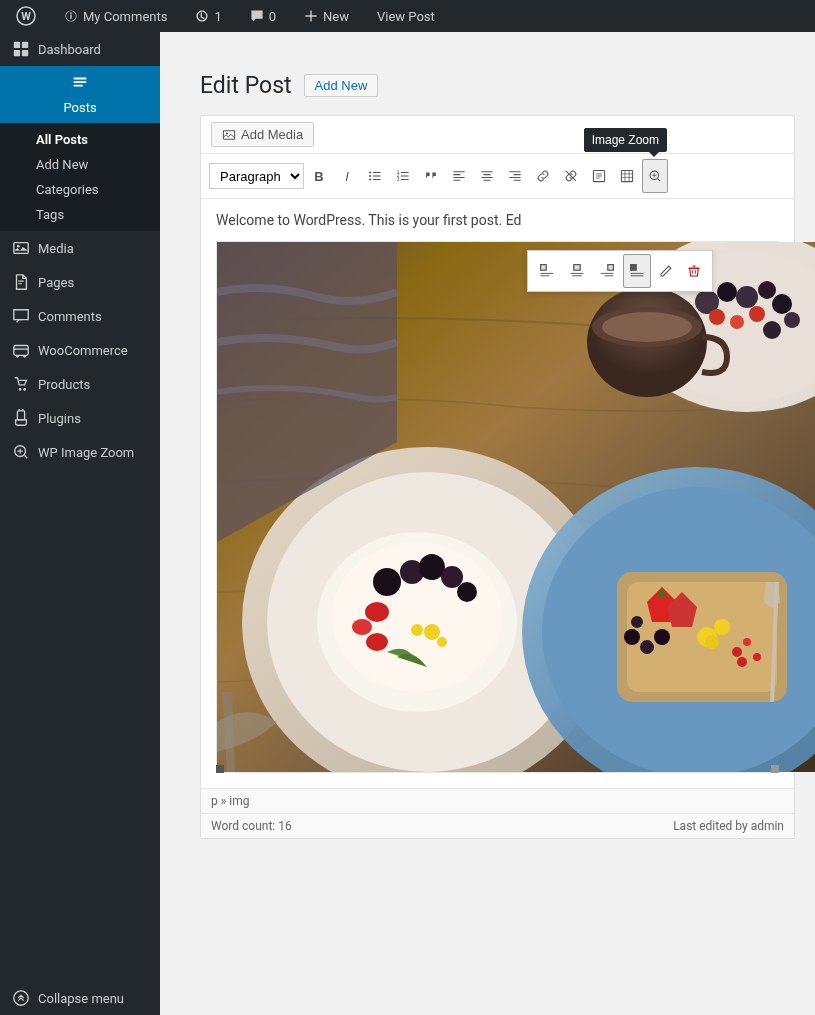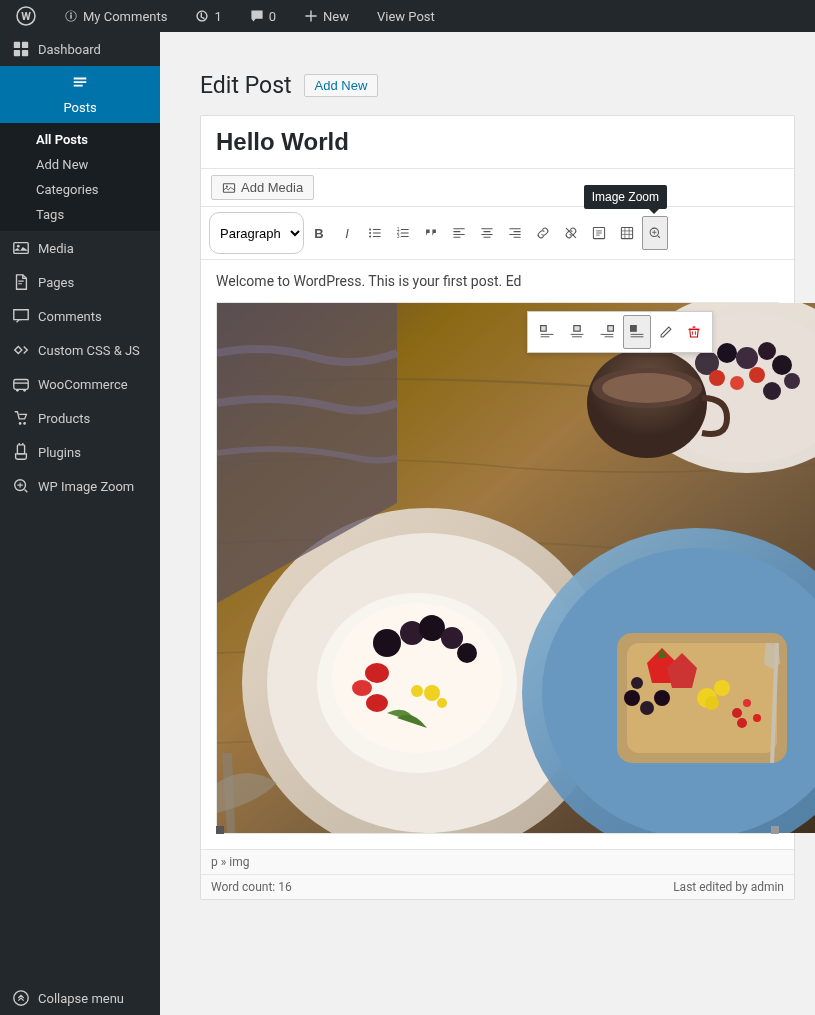--- a/index.html
+++ b/index.html
@@ -143,22 +143,22 @@
       height: 34px;
     }
     .toolbar-btn.active { background: #ededed; border-color: #999; }
 
     .format-select {
       border: 1px solid #ccc;
       background: #fff;
       padding: 1px 6px;
       font-size: 13px;
       cursor: pointer;
-      border-radius: 10px;
-      height: 42px;
+      border-radius: 0;
+      height: 26px;
     }
 
     
     .add-media-row {
       padding: 6px 10px;
       border-bottom: 1px solid #e5e5e5;
     }
     .add-media-btn {
       background: #f7f7f7;
       border: 1px solid #ccc;
@@ -382,29 +382,20 @@
     <div class="sidebar-item">
       <span class="icon">
         <svg width="18" height="18" viewBox="0 0 20 20" fill="currentColor">
             <path d="M2 3h16v11H2z" fill="none" stroke="currentColor" stroke-width="1.5"></path>
             <path d="M5 17l3-3h3" fill="none" stroke="currentColor" stroke-width="1.5"></path>
           </svg>
       </span>
       <span>Comments</span>
     </div>
 
-    <div class="sidebar-item">
-      <span class="icon">
-        <svg width="18" height="18" viewBox="0 0 20 20" fill="currentColor">
-            <path d="M3 10l4-4 4 4-4 4z" fill="none" stroke="currentColor" stroke-width="1.5"></path>
-            <path d="M13 6l4 4-4 4" fill="none" stroke="currentColor" stroke-width="1.5"></path>
-          </svg>
-      </span>
-      <span>Custom CSS &amp; JS</span>
-    </div>
 
     <div class="sidebar-item">
       <span class="icon">
         <svg width="18" height="18" viewBox="0 0 20 20" fill="currentColor">
             <rect x="2" y="5" width="16" height="11" rx="2" fill="none" stroke="currentColor" stroke-width="1.5"></rect>
             <path d="M2 9h16" stroke="currentColor" stroke-width="1.5"></path>
             <circle cx="6" cy="17" r="1.5" fill="currentColor"></circle>
             <circle cx="14" cy="17" r="1.5" fill="currentColor"></circle>
           </svg>
       </span>
@@ -458,21 +449,20 @@
   <main class="main-content">
 
     <div class="edit-post-header">
       <h1 class="edit-post-title">Edit Post</h1>
       <button class="add-new-btn">Add New</button>
     </div>
 
     <div class="editor-container">
 
       
-      <input type="text" class="post-title-input" value="Hello World" style="">
 
       
       <div class="add-media-row">
         <button class="add-media-btn">
           <svg width="14" height="14" viewBox="0 0 20 20" fill="#555">
               <rect x="2" y="4" width="16" height="12" rx="1" fill="none" stroke="#555" stroke-width="1.5"></rect>
               <circle cx="7" cy="8" r="1.5"></circle>
               <path d="M2 13l4-3 3 3 3-4 6 4" fill="none" stroke="#555" stroke-width="1.2"></path>
             </svg>
           <span>Add Media</span>

